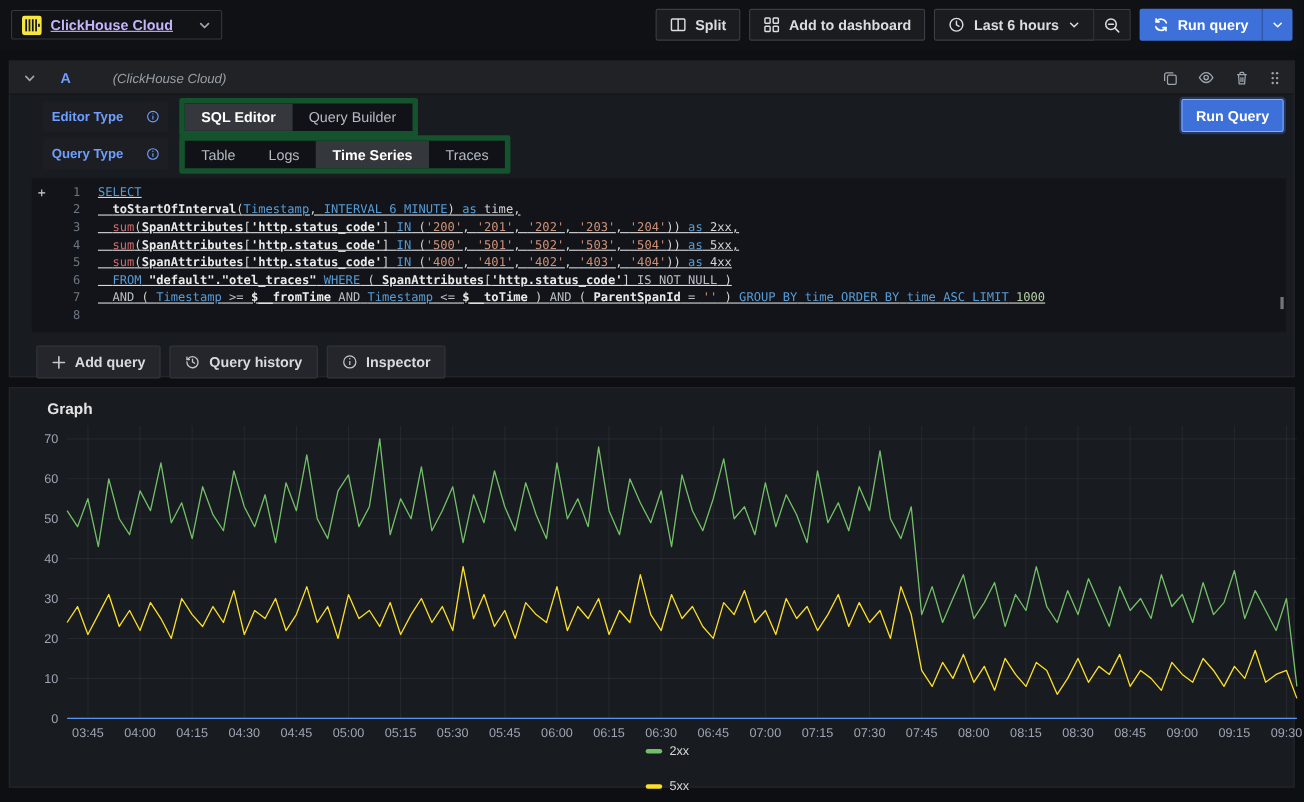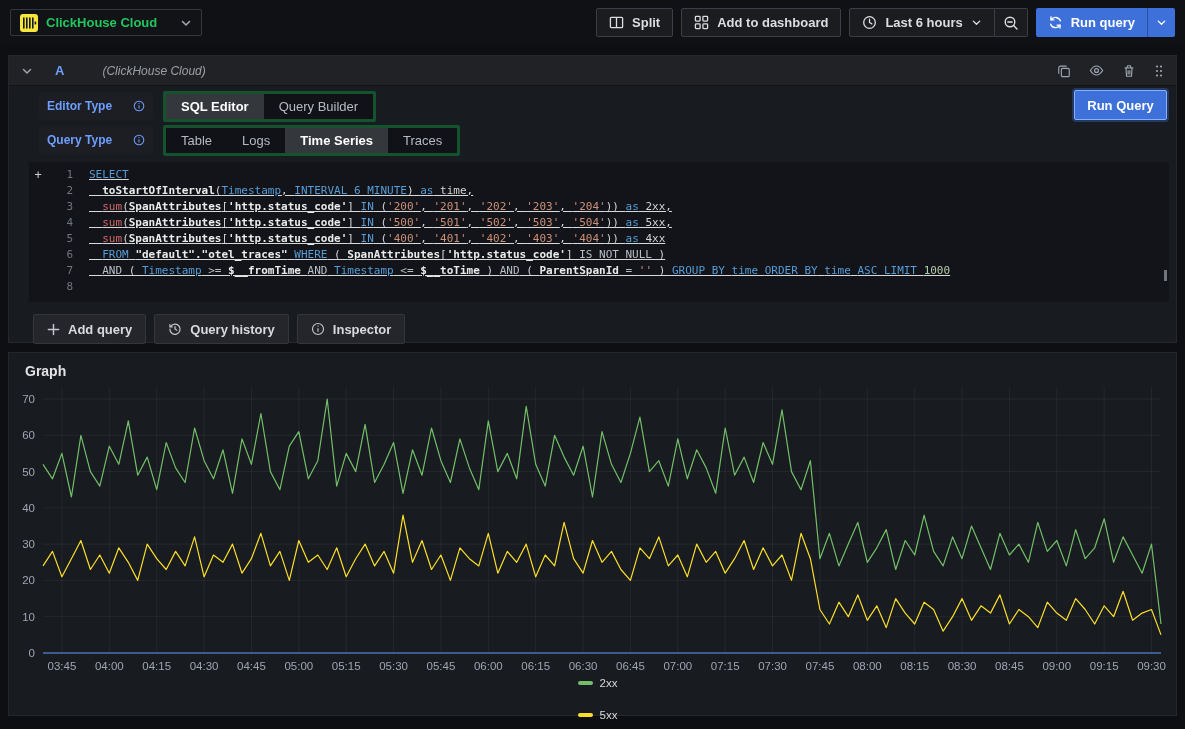--- a/index.html
+++ b/index.html
@@ -9,21 +9,21 @@
     font-family:"Liberation Sans", sans-serif; color:#d8d9da; font-size:13px;
   }
   svg { display:block; }
   .icon { display:inline-flex; align-items:center; justify-content:center; flex:0 0 auto; }
 
   
   .topbar { position:absolute; top:0; left:0; right:0; height:45px; background:#101114;
             display:flex; align-items:center; padding:0 10px; }
   .ds-picker { width:192px; height:27px; border:1px solid #34373e; border-radius:2px;
                display:flex; align-items:center; gap:8px; padding:0 9px; cursor:pointer; background:#121317; }
-  .ds-picker .name { font-weight:600; font-size:13px; color:#22c55e; flex:1; }
+  .ds-picker .name { font-weight:600; font-size:13px; color:#c4b5fd; flex:1;text-decoration:underline; }
   .topbar-right { margin-left:auto; display:flex; align-items:center; gap:8px; }
   .tb-btn { height:29px; display:flex; align-items:center; gap:8px; padding:0 12px;
             background:#1a1c20; border:1px solid #3b3e46; border-radius:2px;
             color:#dcdde0; font-weight:600; font-size:13px; cursor:pointer; white-space:nowrap; }
   .tb-btn.icon-only { padding:0 8px; }
   .tb-group { display:flex; }
   .tb-group .tb-btn:first-child { border-top-right-radius:0; border-bottom-right-radius:0; }
   .tb-group .tb-btn:last-child { border-left:none; border-top-left-radius:0; border-bottom-left-radius:0; }
   .run-btn { display:flex; height:29px; background:#3d71d9; border-radius:2px; overflow:hidden; cursor:pointer; }
   .run-btn .main { display:flex; align-items:center; gap:8px; padding:0 12px; color:#fff; font-weight:600; }
@@ -37,21 +37,21 @@
   .q-header .ref { color:#6e9fff; font-weight:700; font-size:13px; margin-left:12px; }
   .q-header .hint { color:#9aa0a7; font-style:italic; font-size:12px; margin-left:28px; }
   .q-header-icons { margin-left:auto; display:flex; gap:18px; color:#9da5b0; }
   .q-header-icons .icon { cursor:pointer; }
 
   .q-row { display:flex; align-items:center; margin:6px 0 0 30px; height:28px; }
   .q-label { width:114px; height:28px; background:#1c1e23; border-radius:2px;
              display:flex; align-items:center; justify-content:space-between; padding:0 8px;
              color:#6e9fff; font-weight:700; font-size:12px; }
   .seg-group { display:inline-flex; margin-left:10px; background:#111217;
-               border:3px solid #14532d; border-radius:2px; overflow:hidden; }
+               border:5px solid #14532d; border-radius:2px; overflow:hidden; }
   .seg-item { padding:5px 15px; font-size:13px; color:#b4bac4; cursor:pointer; white-space:nowrap; }
   .seg-item.active { background:#34373c; color:#fff; font-weight:700; }
 
   .panel-run-btn { position:absolute; top:34px; right:9px; width:93px; height:30px;
                    background:#3d71d9; border:1px solid #86afff; border-radius:2px;
                    color:#fff; font-weight:700; font-size:13px;
                    display:flex; align-items:center; justify-content:center; cursor:pointer;
                    box-shadow:0 0 0 2px rgba(61,113,217,.35); }
 
   .code-editor { position:relative; margin:8px 7px 0 20px; height:140px; background:#121419;
@@ -71,21 +71,21 @@
   .overview-mark { position:absolute; right:2px; top:108px; width:3px; height:11px; background:#70757d; }
 
   .q-actions { display:flex; gap:8px; margin:12px 0 0 4px;padding-left:20px; }
   .act-btn { height:30px; display:flex; align-items:center; gap:8px; padding:0 13px;
              background:#24262c; border:1px solid #33363d; border-radius:2px;
              color:#d8dadf; font-weight:600; font-size:13px; cursor:pointer; }
   .act-btn .icon { color:#c3c7cd; }
 
   
   .g-panel { position:absolute; left:8px; right:8px; top:352px; height:364px;
-             background:#181b1f; border:1px solid #25272e; }
+             background:#181b1f; border:1px solid #25272e;padding-left:18px; }
   .g-header { display:flex; align-items:center; justify-content:space-between; padding:10px 12px 2px 16px; }
   .g-title { font-size:14px; font-weight:600; color:#e2e3e5; }
   .mode-group { display:inline-flex; border:1px solid #2c3235; border-radius:2px; overflow:hidden; background:#16181c; }
   .mode-item { padding:3px 9px; font-size:12px; color:#9da5af; cursor:pointer; white-space:nowrap; }
   .mode-item.active { background:#34373c; color:#fff; font-weight:700; }
   .chart-wrap { margin:2px 8px 0 8px; }
   .legend { display:flex; align-items:center; gap:20px; margin:2px 0 0 10px;flex-direction:column; }
   .legend-item { display:flex; align-items:center; gap:7px; font-size:11.5px; color:#d8d9da; cursor:pointer; }
   .legend-swatch { width:15px; height:4px; border-radius:2px; display:inline-block; }
 </style>

